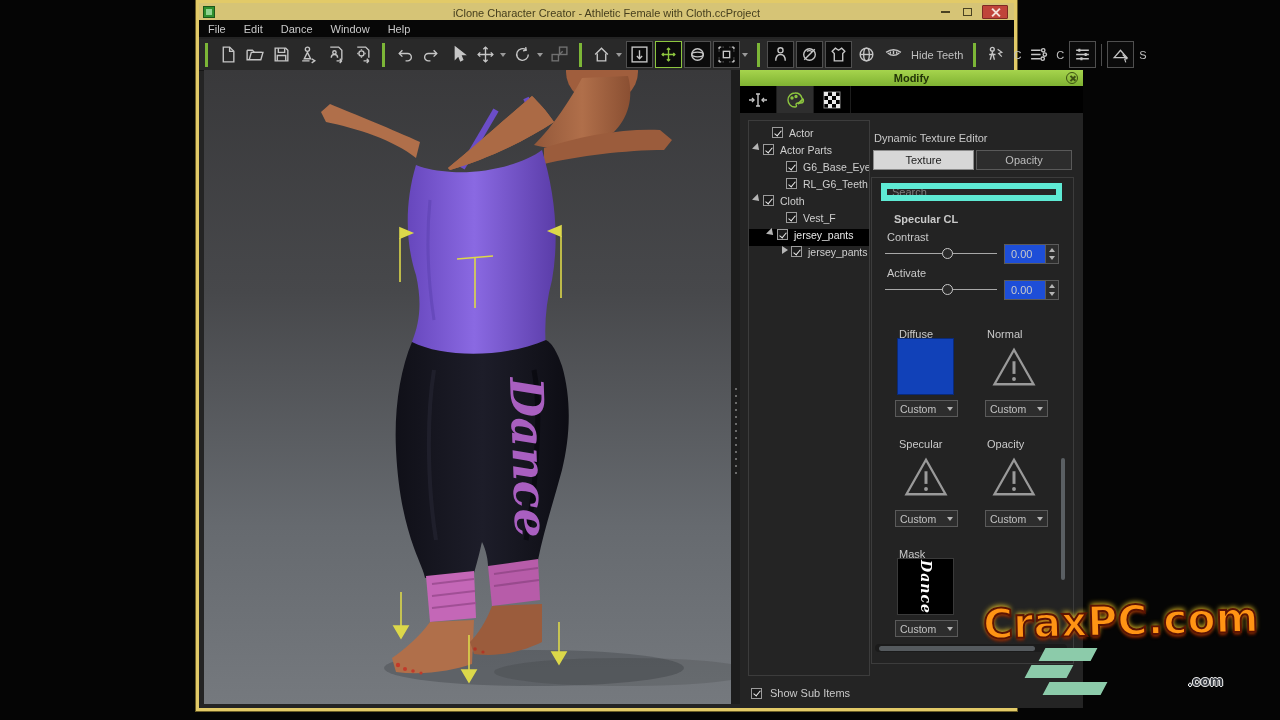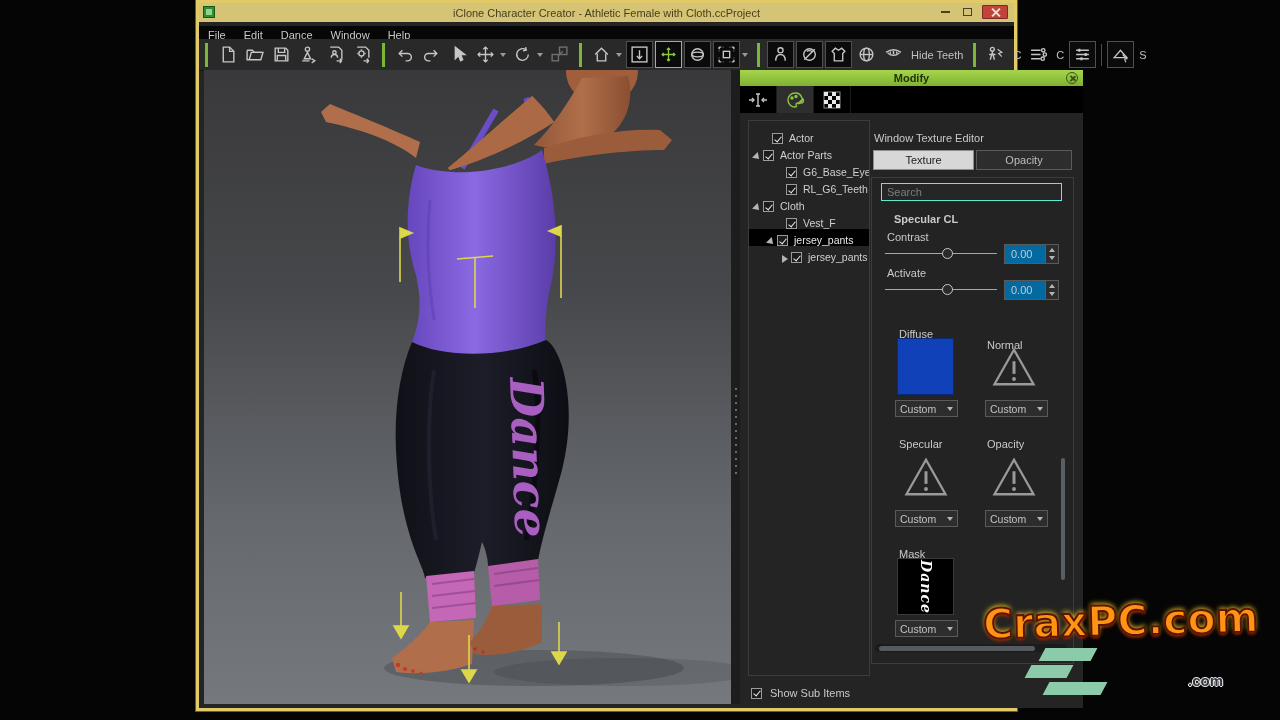--- a/index.html
+++ b/index.html
@@ -16,21 +16,21 @@
   .appicon::after{ content:""; position:absolute; left:2px; top:2px; width:6px; height:6px; background:#8fd48f; }
   .title-text { width:100%; text-align:center; font-size:11px; color:#453e1d; }
   .wctl { position:absolute; top:2px; height:14px; display:flex; align-items:center; justify-content:center; cursor:default; }
   .wmin { right:60px; width:18px; } .wmin i { display:block; width:9px; height:2px; background:#4a4222; }
   .wmax { right:38px; width:18px; } .wmax i { display:block; width:9px; height:8px; border:1.5px solid #4a4222; }
   .wclose { right:6px; width:26px; background:#c0443a; border:1px solid #7e2a24; border-radius:1px; }
   .wclose i { position:relative; display:block; width:9px; height:9px; }
   .wclose i::before,.wclose i::after { content:""; position:absolute; left:4px; top:-1px; width:2px; height:11px; background:#f4e1d8; }
   .wclose i::before { transform:rotate(45deg);} .wclose i::after { transform:rotate(-45deg);}
 
-  .menubar { position:absolute; left:0; top:23px; width:100%; height:17px; background:#070707;
+  .menubar { position:absolute; left:0; top:17px; width:100%; height:17px; background:#070707;
              display:flex; align-items:center; gap:0; }
   .menu-item { color:#c9c9c9; font-size:11px; padding:0 9px; }
 
   .toolbar { position:absolute; left:0; top:36px; width:100%; height:32px; background:#292929;
              display:flex; align-items:center; border-bottom:1px solid #161616; }
   .tsep { width:3px; height:24px; background:#7cb637; margin:0 6px; flex:none; }
   .tdiv { width:1px; height:22px; background:#4d4d4d; margin:0 4px; flex:none; }
   .tbtn { width:27px; height:27px; display:flex; align-items:center; justify-content:center; flex:none; }
   .tbtn svg { width:19px; height:19px; stroke:#c6c6c6; fill:none; stroke-width:1.3; }
   .tbtn.dim svg { opacity:.45; }
@@ -59,46 +59,46 @@
   .panel-close i::before,.panel-close i::after { content:""; position:absolute; left:2.5px; top:0; width:1.5px; height:7px; background:#3d5213; }
   .panel-close i::before{transform:rotate(45deg);} .panel-close i::after{transform:rotate(-45deg);}
 
   .tabbar { position:absolute; left:0; top:16px; width:100%; height:27px; background:#000; display:flex; }
   .tab { width:37px; height:27px; display:flex; align-items:center; justify-content:center; border-right:1px solid #1c1c1c; }
   .tab svg { width:20px; height:20px; }
   .tab.active { background:#2e2e2e; }
 
   .treebox { position:absolute; left:8px; top:50px; width:122px; height:556px;
              border:1px solid #3c3c3c; background:#242424; overflow:hidden; }
-  .trow { position:relative; height:17px; display:flex; align-items:flex-end; font-size:10.5px; color:#cfcfcf; white-space:nowrap; }
+  .trow { position:relative; height:17px; display:flex; align-items:flex-start; font-size:10.5px; color:#cfcfcf; white-space:nowrap; }
   .trow.sel { background:#000; color:#e8e8e8; }
   .texp { width:0; height:0; border-top:4px solid transparent; border-bottom:4px solid transparent;
           border-left:6px solid #b5b5b5; margin-right:3px; flex:none; }
   .texp.open { transform:rotate(45deg); }
   .texp.none { border:none; width:6px; height:0; margin-right:3px; }
   .tcheck { position:relative; width:11px; height:11px; border:1px solid #9b9b9b; background:#1c1c1c; margin-right:6px; flex:none; }
   .tcheck::after { content:""; position:absolute; left:3px; top:0.5px; width:3px; height:6px;
           border-right:1.6px solid #ececec; border-bottom:1.6px solid #ececec; transform:rotate(40deg); }
 
   .props-label { position:absolute; font-size:11px; color:#c9c9c9; }
   .btn-activate { position:absolute; left:133px; top:80px; width:101px; height:20px; background:#d7d7d7;
                   border:1px solid #8c8c8c; color:#1c1c1c; font-size:11px; display:flex; align-items:center; justify-content:center; }
   .btn-unload { position:absolute; left:236px; top:80px; width:96px; height:20px; background:#2d2d2d;
                 border:1px solid #5a5a5a; color:#bdbdbd; font-size:11px; display:flex; align-items:center; justify-content:center; }
   .groupbox { position:absolute; left:131px; top:107px; width:203px; height:487px; border:1px solid #3c3c3c; background:#232323; }
   .search-input { position:absolute; left:141px; top:113px; width:181px; height:18px; background:#262626;
-                  border:1px solid #5eead4; color:#bdbdbd; font-size:11px; padding:0 5px; outline:none; }
+                  border:6px solid #5eead4; color:#bdbdbd; font-size:11px; padding:0 5px; outline:none; }
   .search-input::placeholder { color:#7d7d7d; }
 
   .slider { position:absolute; width:112px; height:12px; }
   .slider .track { position:absolute; left:0; top:5px; width:100%; height:1px; background:#a8a8a8; }
   .slider .thumb { position:absolute; top:0; width:11px; height:11px; border:1.5px solid #c9c9c9;
                    border-radius:50%; background:#2a2a2a; }
   .spin { position:absolute; width:55px; height:20px; display:flex; }
-  .spin input { width:42px; height:20px; background:#0369a1; border:1px solid #5a5a5a; color:#c9c9c9;
+  .spin input { width:42px; height:20px; background:#1d4ed8; border:1px solid #5a5a5a; color:#c9c9c9;
                 font-size:11px; text-align:left; padding-left:6px; outline:none; }
   .spin .arrows { width:13px; height:20px; border:1px solid #5a5a5a; border-left:none; background:#2d2d2d;
                   display:flex; flex-direction:column; align-items:center; justify-content:space-evenly; }
   .arr-up { width:0;height:0;border-left:3.5px solid transparent;border-right:3.5px solid transparent;border-bottom:4px solid #b5b5b5; }
   .arr-dn { width:0;height:0;border-left:3.5px solid transparent;border-right:3.5px solid transparent;border-top:4px solid #b5b5b5; }
 
   .thumb-slot { position:absolute; width:57px; height:57px; display:flex; align-items:center; justify-content:center; }
   .thumb-slot svg { width:46px; height:46px; }
   .dd { position:absolute; width:63px; height:17px; background:#2d2d2d; border:1px solid #5a5a5a;
         display:flex; align-items:center; justify-content:space-between; padding:0 4px; color:#c3c3c3; font-size:10.5px; }
@@ -494,21 +494,21 @@
           <span class="tcheck"></span>
           <span>jersey_pants</span>
         </div>
         <div class="trow" style="padding-left:33px">
           <span class="texp"></span>
           <span class="tcheck"></span>
           <span>jersey_pants</span>
         </div>
       </div>
 
-      <div class="props-label" style="left:134px; top:62px;">Window Texture Editor</div>
+      <div class="props-label" style="left:134px; top:62px;">Dynamic Texture Editor</div>
       <div class="btn-activate">Texture</div>
       <div class="btn-unload">Opacity</div>
 
       <div class="groupbox"></div>
       <input class="search-input" type="text" placeholder="Search" style="">
 
       <div class="props-label" style="left:154px; top:143px;font-weight:bold;">Specular CL</div>
       <div class="props-label" style="left:147px; top:161px;">Contrast</div>
       <div class="slider" style="left:145px; top:178px;">
         <div class="track"></div>
@@ -529,21 +529,21 @@
       </div>
       <div class="spin" style="left:264px; top:210px;">
         <input type="text" readonly="" value="0.00" style="">
         <span class="arrows">
           <i class="arr-up"></i>
           <i class="arr-dn"></i>
         </span>
       </div>
 
       <div class="props-label" style="left:159px; top:258px;">Diffuse</div>
-      <div class="props-label" style="left:247px; top:269px;">Normal</div>
+      <div class="props-label" style="left:247px; top:258px;">Normal</div>
       <div class="thumb-slot" style="left:157px; top:268px; background:#1141b8; border:1px solid #0a2a78;"></div>
       <div class="thumb-slot" style="left:245px; top:268px;">
         <svg viewBox="0 0 40 40">
             <path d="M20 5 L37 35 H3 Z" fill="none" stroke="#9a9a9a" stroke-width="2"></path>
             <line x1="20" y1="15" x2="20" y2="26" stroke="#9a9a9a" stroke-width="2.6"></line>
             <circle cx="20" cy="30.5" r="1.7" fill="#9a9a9a"></circle>
           </svg>
       </div>
       <div class="dd" style="left:155px; top:330px;">
         <span>Custom</span>

